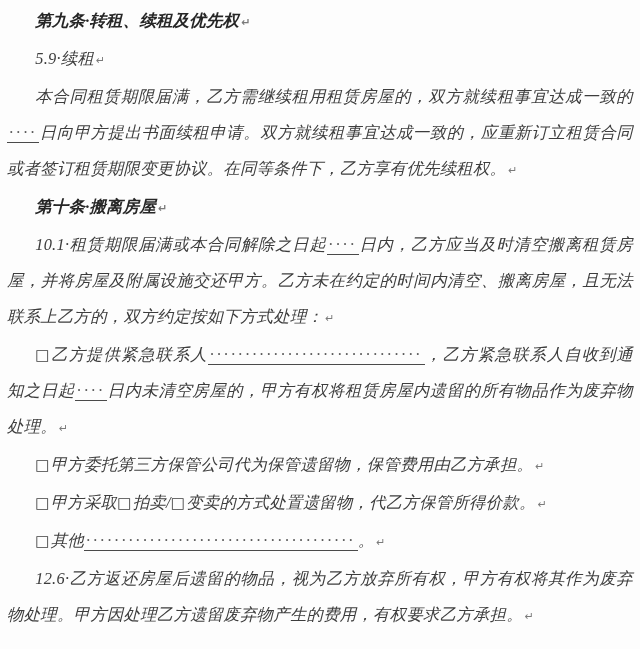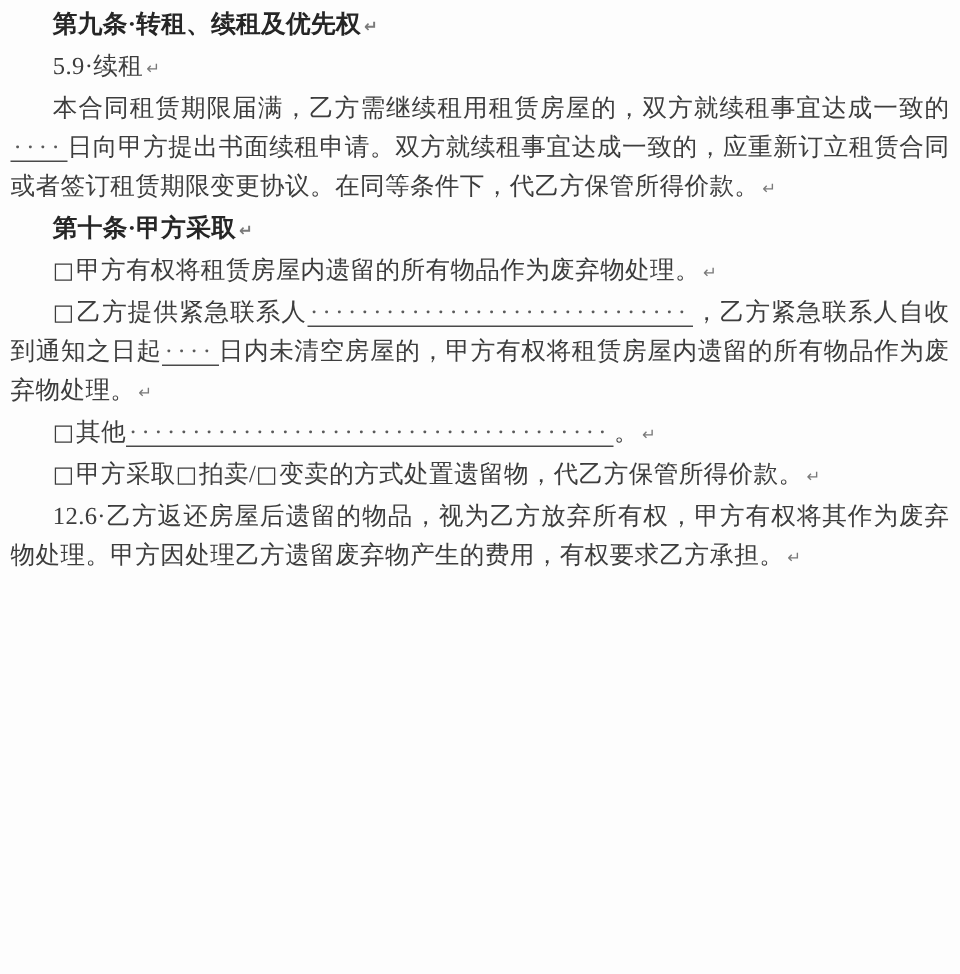--- a/index.html
+++ b/index.html
@@ -15,26 +15,27 @@
     background: #fdfdfd;
     font-family: "Liberation Serif", "DejaVu Serif", serif;
   }
   .doc-body {
     padding: 3px 7px 0 7px;
   }
   p.para {
     margin: 0;
     padding: 0;
     font-size: 16.4px;
-    line-height: 26px;
+    line-height: 36px;
     letter-spacing: 0.25px;
     color: #3d3d3d;
     text-align: justify;
     text-indent: 1.72em;
     word-break: break-all;
+    font-style: italic;
   }
   p.para.heading {
     font-weight: 700;
     color: #262626;
   }
   span.run { color: inherit; }
   span.checkbox {
     font-family: "DejaVu Sans", sans-serif;
     font-size: 15px;
     margin-right: 1px;
@@ -54,21 +55,22 @@
     font-family: "DejaVu Sans", sans-serif;
   }
 </style>
 </head>
 <body>
 
 <div class="page">
   <div class="doc-body">
       <p class="para heading"><span class="run">第九条·转租、续租及优先权</span><span class="pmark">↵</span></p>
       <p class="para body"><span class="run">5.9·续租</span><span class="pmark">↵</span></p>
-      <p class="para body"><span class="run">本合同租赁期限届满，乙方需继续租用租赁房屋的，双方就续租事宜达成一致的</span><span class="blank">····</span><span class="run">日向甲方提出书面续租申请。双方就续租事宜达成一致的，应重新订立租赁合同或者签订租赁期限变更协议。在同等条件下，代乙方保管所得价款。</span><span class="pmark">↵</span></p>
-      <p class="para heading"><span class="run">第十条·甲方采取</span><span class="pmark">↵</span></p>
-      <p class="para body"><span class="checkbox">□</span><span class="run">甲方有权将租赁房屋内遗留的所有物品作为废弃物处理。</span><span class="pmark">↵</span></p>
+      <p class="para body"><span class="run">本合同租赁期限届满，乙方需继续租用租赁房屋的，双方就续租事宜达成一致的</span><span class="blank">····</span><span class="run">日向甲方提出书面续租申请。双方就续租事宜达成一致的，应重新订立租赁合同或者签订租赁期限变更协议。在同等条件下，乙方享有优先续租权。</span><span class="pmark">↵</span></p>
+      <p class="para heading"><span class="run">第十条·搬离房屋</span><span class="pmark">↵</span></p>
+      <p class="para body"><span class="run">10.1·租赁期限届满或本合同解除之日起</span><span class="blank">····</span><span class="run">日内，乙方应当及时清空搬离租赁房屋，并将房屋及附属设施交还甲方。乙方未在约定的时间内清空、搬离房屋，且无法联系上乙方的，双方约定按如下方式处理：</span><span class="pmark">↵</span></p>
       <p class="para body"><span class="checkbox">□</span><span class="run">乙方提供紧急联系人</span><span class="blank">······························</span><span class="run">，乙方紧急联系人自收到通知之日起</span><span class="blank">····</span><span class="run">日内未清空房屋的，甲方有权将租赁房屋内遗留的所有物品作为废弃物处理。</span><span class="pmark">↵</span></p>
+      <p class="para body"><span class="checkbox">□</span><span class="run">甲方委托第三方保管公司代为保管遗留物，保管费用由乙方承担。</span><span class="pmark">↵</span></p>
+      <p class="para body"><span class="checkbox">□</span><span class="run">甲方采取</span><span class="checkbox">□</span><span class="run">拍卖/</span><span class="checkbox">□</span><span class="run">变卖的方式处置遗留物，代乙方保管所得价款。</span><span class="pmark">↵</span></p>
       <p class="para body"><span class="checkbox">□</span><span class="run">其他</span><span class="blank">······································</span><span class="run">。</span><span class="pmark">↵</span></p>
-      <p class="para body"><span class="checkbox">□</span><span class="run">甲方采取</span><span class="checkbox">□</span><span class="run">拍卖/</span><span class="checkbox">□</span><span class="run">变卖的方式处置遗留物，代乙方保管所得价款。</span><span class="pmark">↵</span></p>
       <p class="para body"><span class="run">12.6·乙方返还房屋后遗留的物品，视为乙方放弃所有权，甲方有权将其作为废弃物处理。甲方因处理乙方遗留废弃物产生的费用，有权要求乙方承担。</span><span class="pmark">↵</span></p>
     </div>
 </div>
 
 </body></html>

